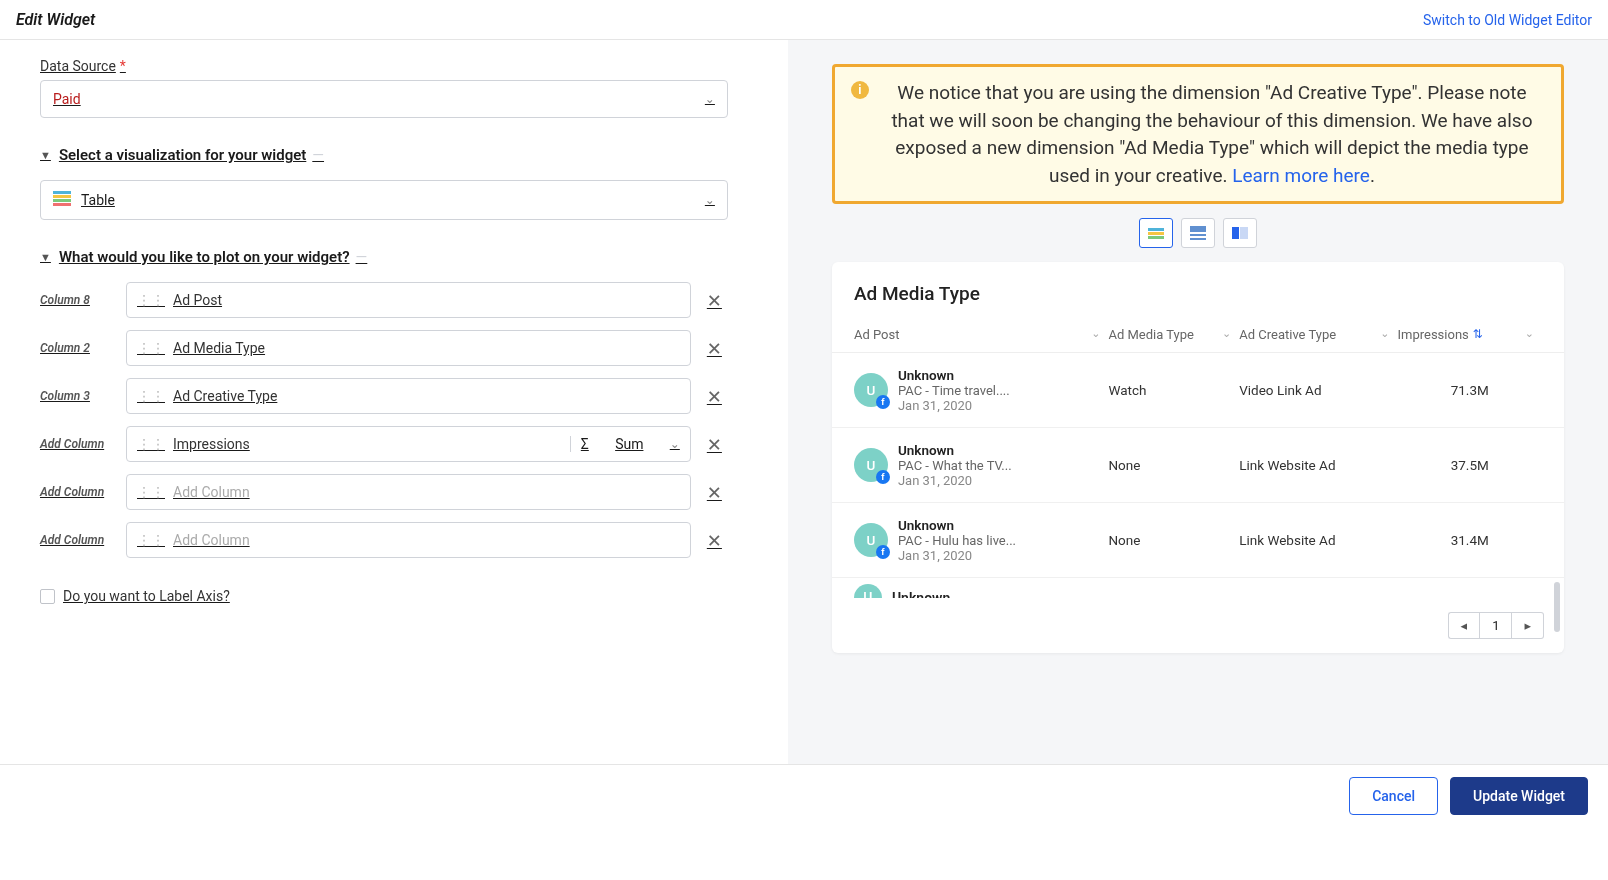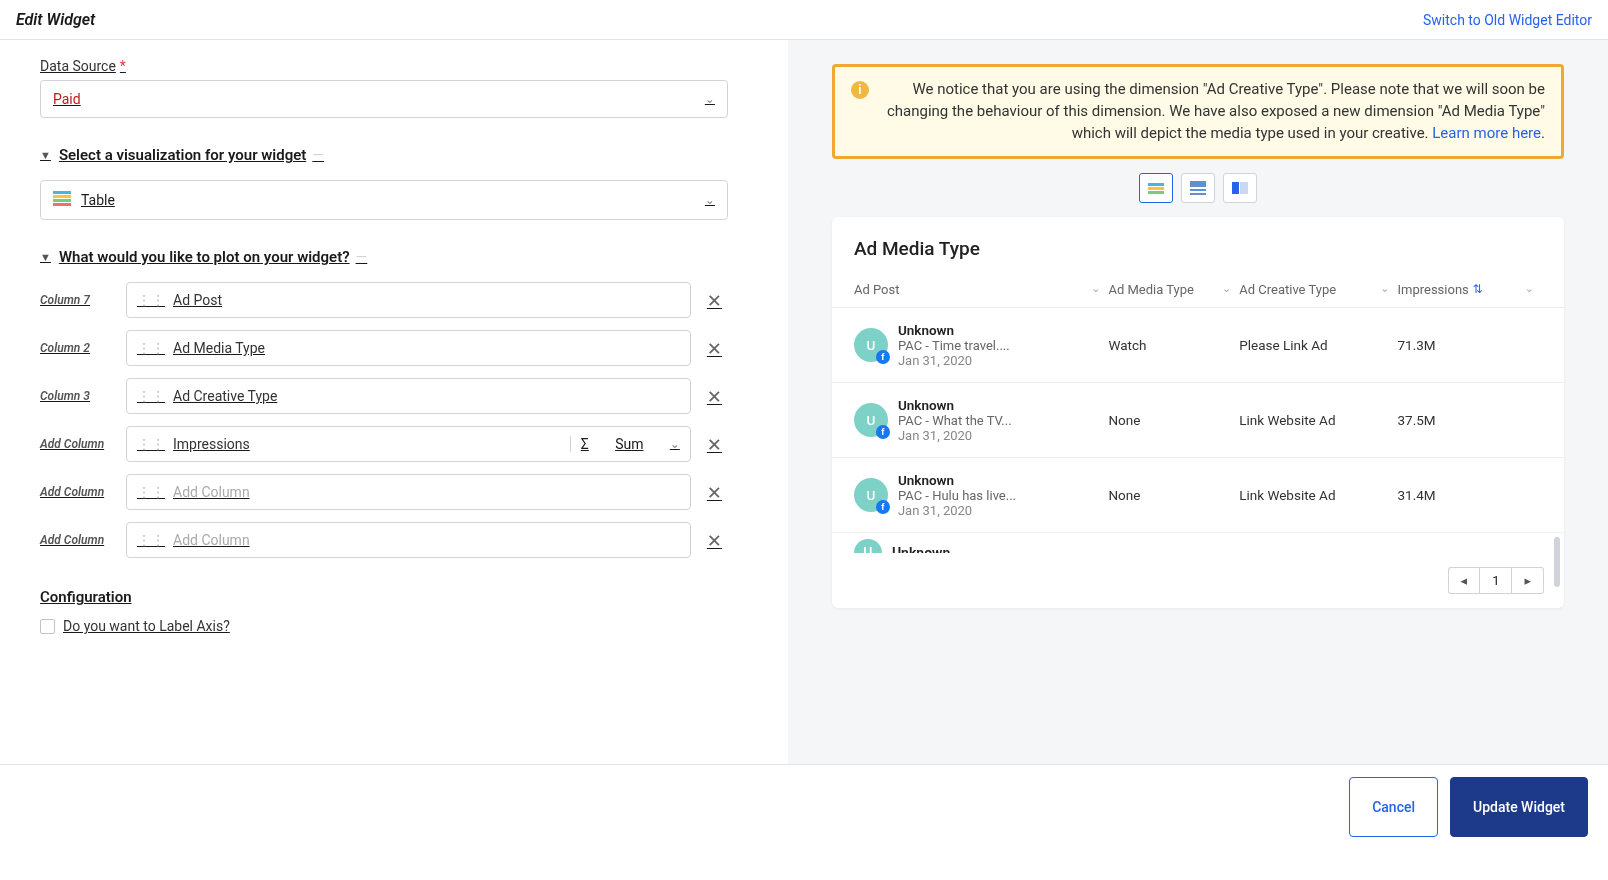--- a/index.html
+++ b/index.html
@@ -47,21 +47,21 @@
 
 .config-section { margin-top: 30px; }
 .config-title { font-weight: 600; font-size: 15px; margin-bottom: 12px; }
 .checkbox-row { display: flex; align-items: center; gap: 8px; color: #333; }
 .chk { width: 15px; height: 15px; border: 1px solid #c0c3c9; border-radius: 2px; }
 
 
 .alert-box { border: 3px solid #f0a830; background: #fffbe6; border-radius: 4px; padding: 12px 16px; display: flex; gap: 10px; margin-bottom: 14px; }
 .alert-icon { width: 18px; height: 18px; background: #f0b840; border-radius: 50%; flex-shrink: 0; margin-top: 2px; position: relative; }
 .alert-icon::before { content: "i"; color: #fff; font-weight: bold; font-size: 12px; position: absolute; left: 50%; top: 50%; transform: translate(-50%,-50%); }
-.alert-text { font-size: 15px; text-align: right; color: #333; line-height: 1.45; }
+.alert-text { font-size: 19px; text-align: center; color: #333; line-height: 1.45; }
 .alert-text a { color: #2563eb; text-decoration: none; }
 
 .view-toggles { display: flex; justify-content: center; gap: 8px; margin-bottom: 14px; }
 .view-btn { width: 34px; height: 30px; border: 1.5px solid #d0d3d9; border-radius: 3px; display: flex; align-items: center; justify-content: center; cursor: pointer; background: #fff; }
 .view-btn.active { border-color: #2563eb; }
 .vb-inner1 { display: flex; flex-direction: column; gap: 1px; width: 16px; }
 .vb-inner1 span:nth-child(1){height:3px;background:#4fb3d9}
 .vb-inner1 span:nth-child(2){height:3px;background:#f5c542}
 .vb-inner1 span:nth-child(3){height:3px;background:#7cc97c}
 .vb-inner2 { width: 16px; display:flex; flex-direction:column; gap:2px;}
@@ -82,40 +82,40 @@
 .th3 { width: 23%; }
 .th4 { width: 21%; }
 .sort-icon { color: #2563eb; font-size: 12px; }
 .hchev { color: #aaa; font-size: 11px; margin-left: auto; padding-right: 8px; }
 
 .tbl-row { display: flex; align-items: center; padding: 14px 22px; border-bottom: 1px solid #f0f0f0; font-size: 13.5px; }
 .tbl-row:last-child { border-bottom: none; }
 .cell1 { width: 37%; display: flex; align-items: center; gap: 10px; }
 .cell2 { width: 19%; color: #333; }
 .cell3 { width: 23%; color: #333; }
-.cell4 { width: 21%; color: #333; }
+.cell4 { width: 21%; color: #333; text-align: center; }
 
 .avatar { width: 34px; height: 34px; border-radius: 50%; background: #7dd1c7; color: #fff; display: flex; align-items: center; justify-content: center; font-weight: 500; position: relative; flex-shrink: 0; }
 .avatar .fb { position: absolute; bottom: -2px; right: -2px; width: 14px; height: 14px; border-radius: 50%; background: #1877f2; color: #fff; font-size: 9px; display:flex; align-items:center; justify-content:center; font-weight:bold; }
 .post-info .t1 { font-weight: 600; color: #222; }
 .post-info .t2 { color: #666; font-size: 13px; }
 .post-info .t3 { color: #888; font-size: 13px; }
 
 .scroll-track { position: absolute; right: 4px; top: 320px; width: 6px; height: 50px; background: #d0d3d9; border-radius: 3px; }
 .clipped-row { padding: 6px 22px 0; overflow: hidden; height: 20px; }
 .clipped-row .cell1 { display:flex; gap:10px; }
 
 .pager { display: flex; justify-content: flex-end; padding: 14px 20px; gap: 0; }
 .pager > div { border: 1px solid #d0d3d9; padding: 5px 12px; font-size: 13px; color: #555; cursor: pointer; }
 .pager > div:first-child { border-radius: 3px 0 0 3px; border-right: none; }
 .pager > div:nth-child(2) { color: #222; }
 .pager > div:last-child { border-radius: 0 3px 3px 0; border-left: none; }
 
 .footer { border-top: 1px solid #e5e5e5; padding: 12px 20px; display: flex; justify-content: flex-end; gap: 12px; background:#fff; }
-.btn { padding: 21px 22px; border-radius: 4px; font-size: 14px; font-weight: 500; cursor: pointer; }
+.btn { padding: 10px 22px; border-radius: 4px; font-size: 14px; font-weight: 500; cursor: pointer; }
 .btn-cancel { border: 1.5px solid #2563eb; color: #2563eb; background: #fff; }
 .btn-primary { background: #1d3a8a; color: #fff; border: 1.5px solid #1d3a8a; }
 </style>
 </head>
 <body>
 
 <div class="header">
   <h1>Edit Widget</h1>
   <a class="switch-link">Switch to Old Widget Editor</a>
 </div>
@@ -149,21 +149,21 @@
     </div>
 
     <div class="section-header">
       <span class="tri">▼</span>
       <span>What would you like to plot on your widget?</span>
       <span class="dash">—</span>
     </div>
 
 
     <div class="col-row">
-      <div class="col-label">Column 7</div>
+      <div class="col-label">Column 8</div>
       <div class="col-input-wrap">
         <span class="drag-handle">⋮⋮</span>
         <span class="txt">Ad Post</span>
       </div>
       <span class="remove-btn">✕</span>
     </div>
 
     <div class="col-row">
       <div class="col-label">Column 2</div>
       <div class="col-input-wrap">
@@ -208,21 +208,20 @@
     <div class="col-row">
       <div class="col-label">Add Column</div>
       <div class="col-input-wrap">
         <span class="drag-handle">⋮⋮</span>
         <span class="txt placeholder">Add Column</span>
       </div>
       <span class="remove-btn">✕</span>
     </div>
 
     <div class="config-section">
-      <div class="config-title">Configuration</div>
       <div class="checkbox-row">
         <span class="chk"></span>
         <span>Do you want to Label Axis?</span>
       </div>
     </div>
 
   </div>
 
   <div class="right-panel">
 
@@ -285,21 +284,21 @@
                 <span>U</span>
                 <span class="fb">f</span>
               </div>
             <div class="post-info">
               <div class="t1">Unknown</div>
               <div class="t2">PAC - Time travel....</div>
               <div class="t3">Jan 31, 2020</div>
             </div>
           </div>
           <div class="cell2">Watch</div>
-          <div class="cell3">Please Link Ad</div>
+          <div class="cell3">Video Link Ad</div>
           <div class="cell4">71.3M</div>
         </div>
 
         <div class="tbl-row">
           <div class="cell1">
             <div class="avatar">
                 <span>U</span>
                 <span class="fb">f</span>
               </div>
             <div class="post-info">

